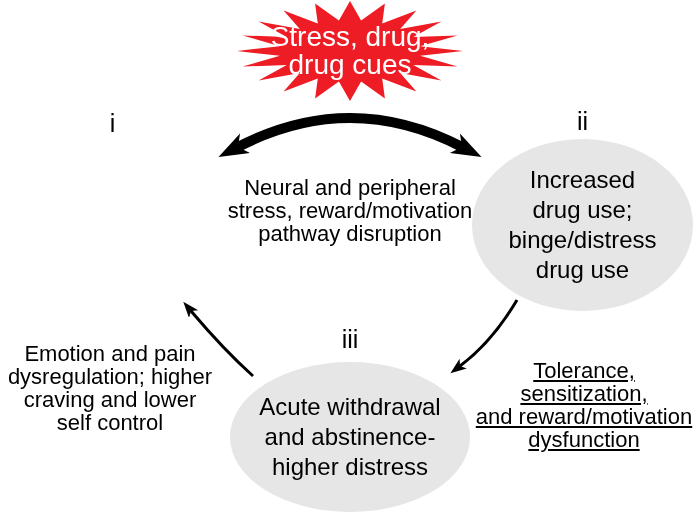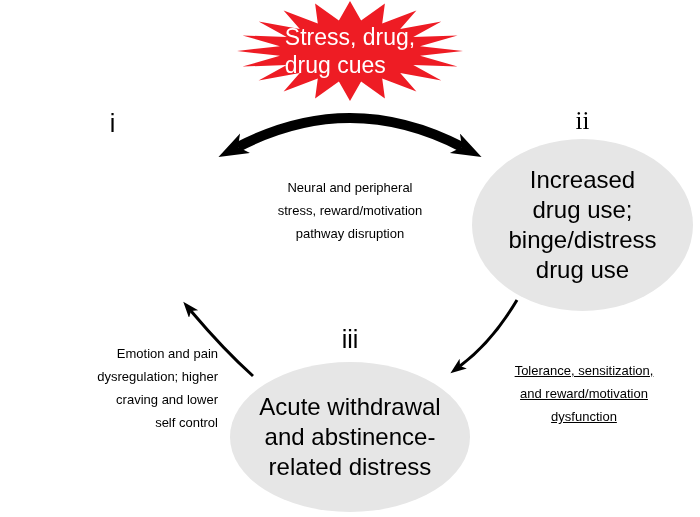--- a/index.html
+++ b/index.html
@@ -36,68 +36,69 @@
   .node-ii{left:472px;top:139px;width:221px;height:172px;}
   .node-iii{left:230px;top:362px;width:240px;height:150px;}
   .roman{
     position:absolute;
     text-align:center;
     font-size:25px;
     line-height:26px;
     color:var(--text);
   }
   .roman-i{left:5px;top:110px;width:215px;}
-  .roman-ii{left:472px;top:108px;width:221px;font-family:Liberation Serif, serif;}
+  .roman-ii{left:472px;top:108px;width:221px;}
   .roman-iii{left:230px;top:326px;width:240px;}
   .edge-label{
     position:absolute;
     text-align:center;
     white-space:pre-line;
-    font-size:13px;
+    font-size:22px;
     line-height:23px;
     color:var(--text);
   }
   .edge-label-mid{left:215px;top:176px;width:270px;}
   .edge-label-right{left:468px;top:359px;width:232px;text-decoration:underline;}
-  .edge-label-left{left:2px;top:342px;width:216px;text-align:right;}
+  .edge-label-left{left:2px;top:342px;width:216px;}
   .arrows{
     position:absolute;left:0;top:0;width:700px;height:517px;
     pointer-events:none;
   }
   .arrows path{stroke:var(--arrow);fill:none;}
   .arrows .marker-shape{fill:var(--arrow);stroke:none;}
   .burst{
     position:absolute;left:235px;top:-3px;width:230px;height:108px;
     display:flex;align-items:center;justify-content:center;
   }
   .burst svg{position:absolute;left:0;top:0;width:230px;height:108px;}
   .burst polygon{fill:var(--burst-fill);}
   .burst-label{
     position:relative;
+    text-align:center;
     white-space:pre-line;
-    font-size:23px;
+    font-size:28px;
     line-height:28px;
     color:var(--burst-text);
   }
 </style>
 </head>
 <body>
 
 <div class="stage">
 
   <div class="node node-ii">
     <div class="node-label">Increased
 drug use;
 binge/distress
 drug use</div>
   </div>
   <div class="node node-iii">
     <div class="node-label">Acute withdrawal
 and abstinence-
-related distress</div>
+higher distress</div>
   </div>
 
   <div class="roman roman-i">i</div>
   <div class="roman roman-ii">ii</div>
   <div class="roman roman-iii">iii</div>
 
   <svg class="arrows" viewBox="0 0 700 517" aria-hidden="true">
     <defs>
       <marker id="head-big" markerUnits="userSpaceOnUse" markerWidth="34" markerHeight="26" refX="8" refY="11" orient="auto-start-reverse">
         <polygon class="marker-shape" points="0,0 30,11 0,22 8,11"></polygon>

